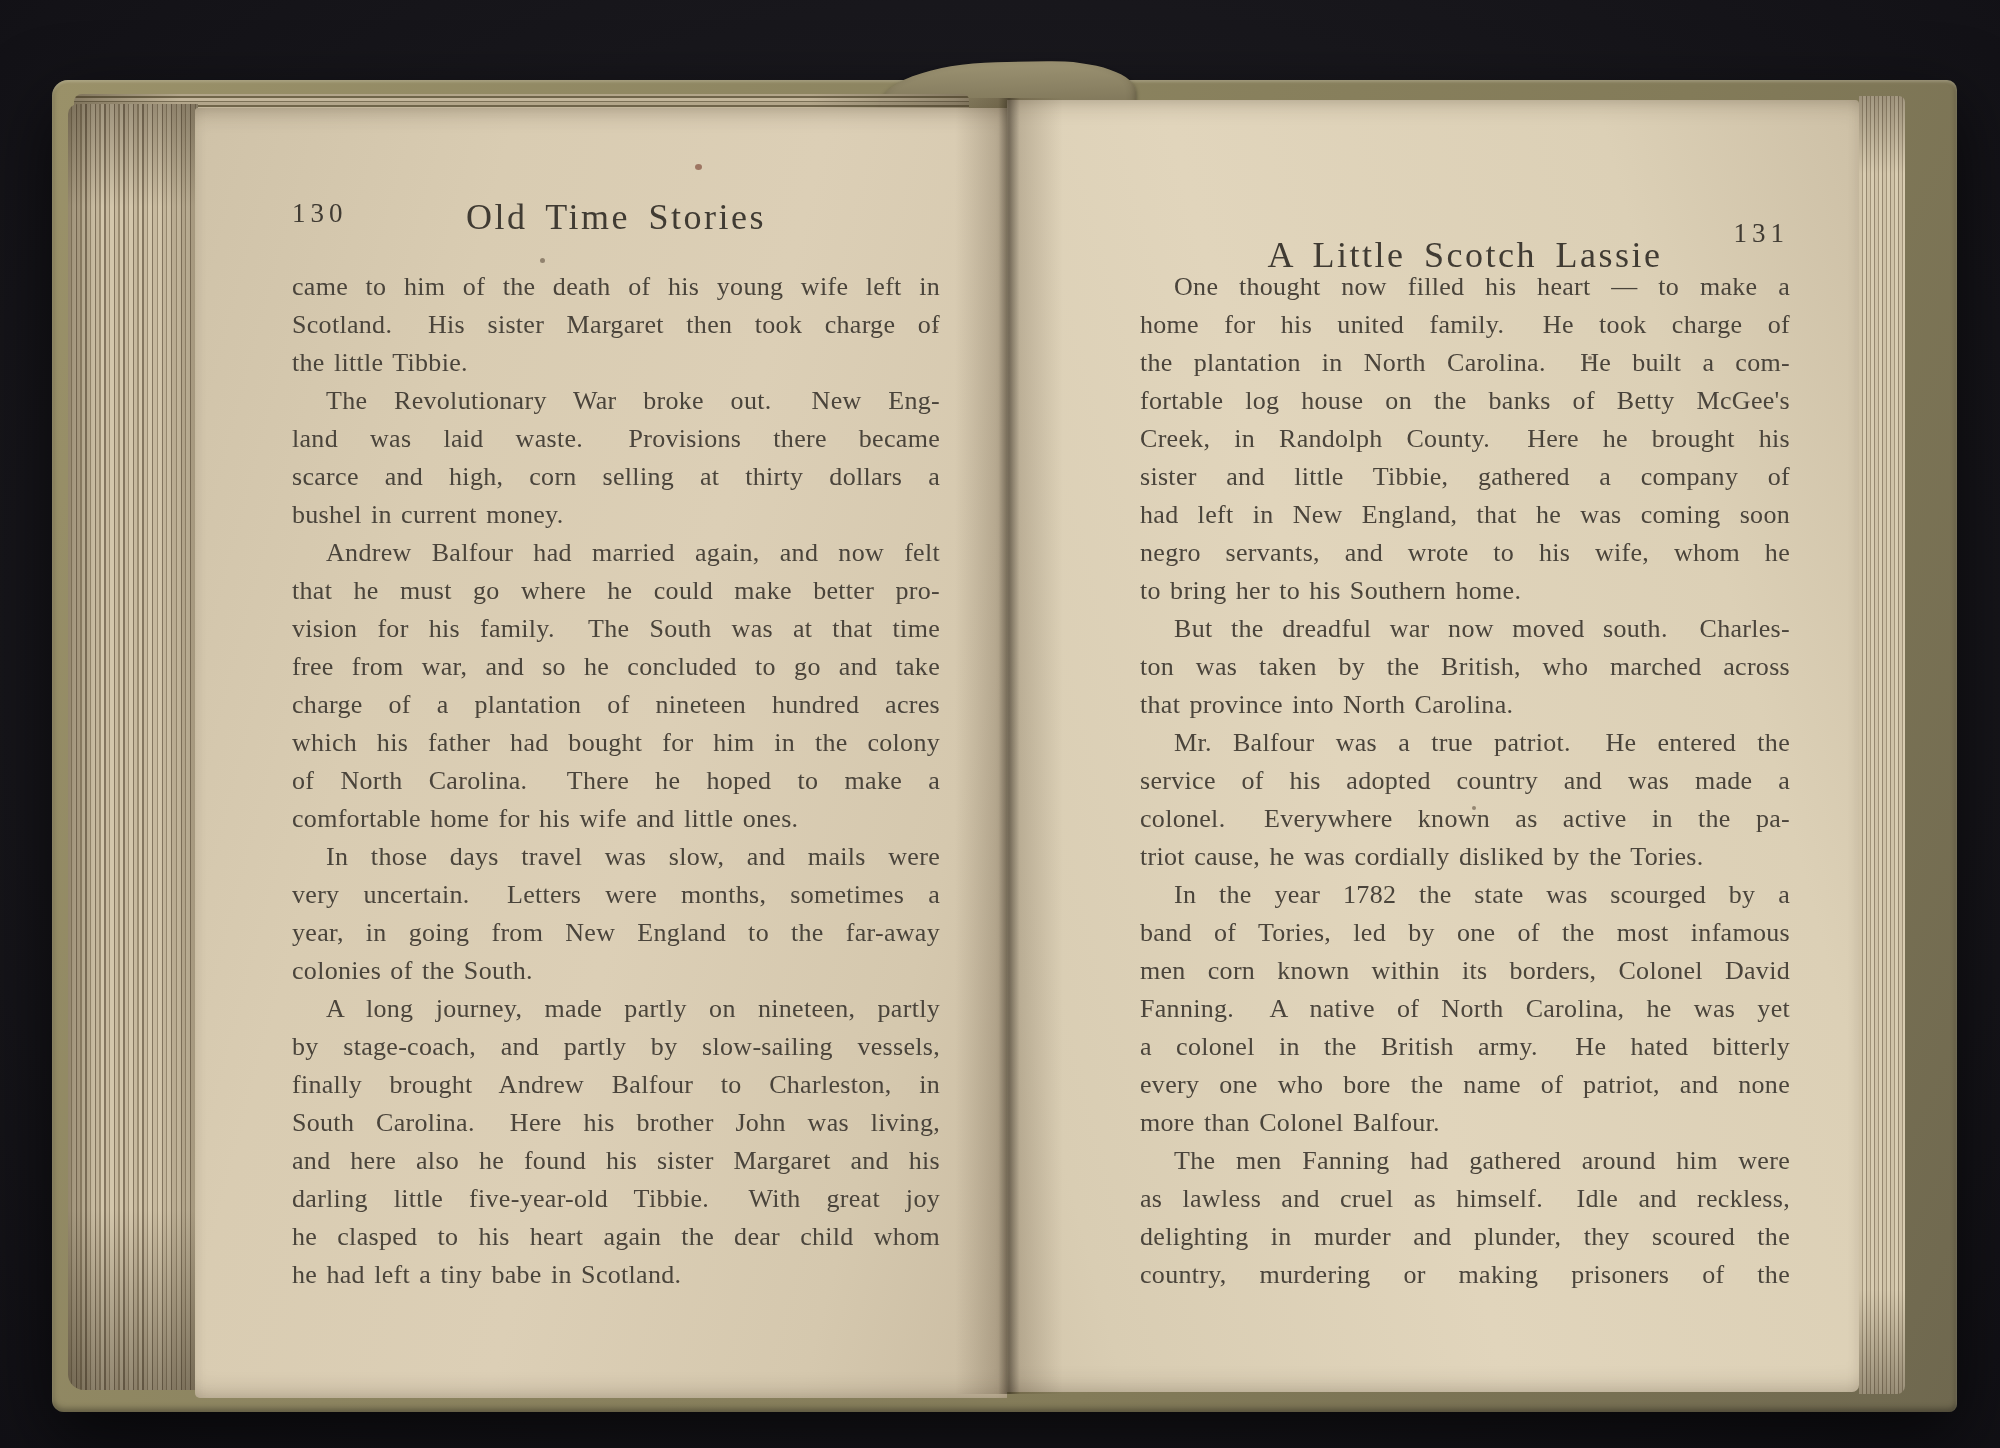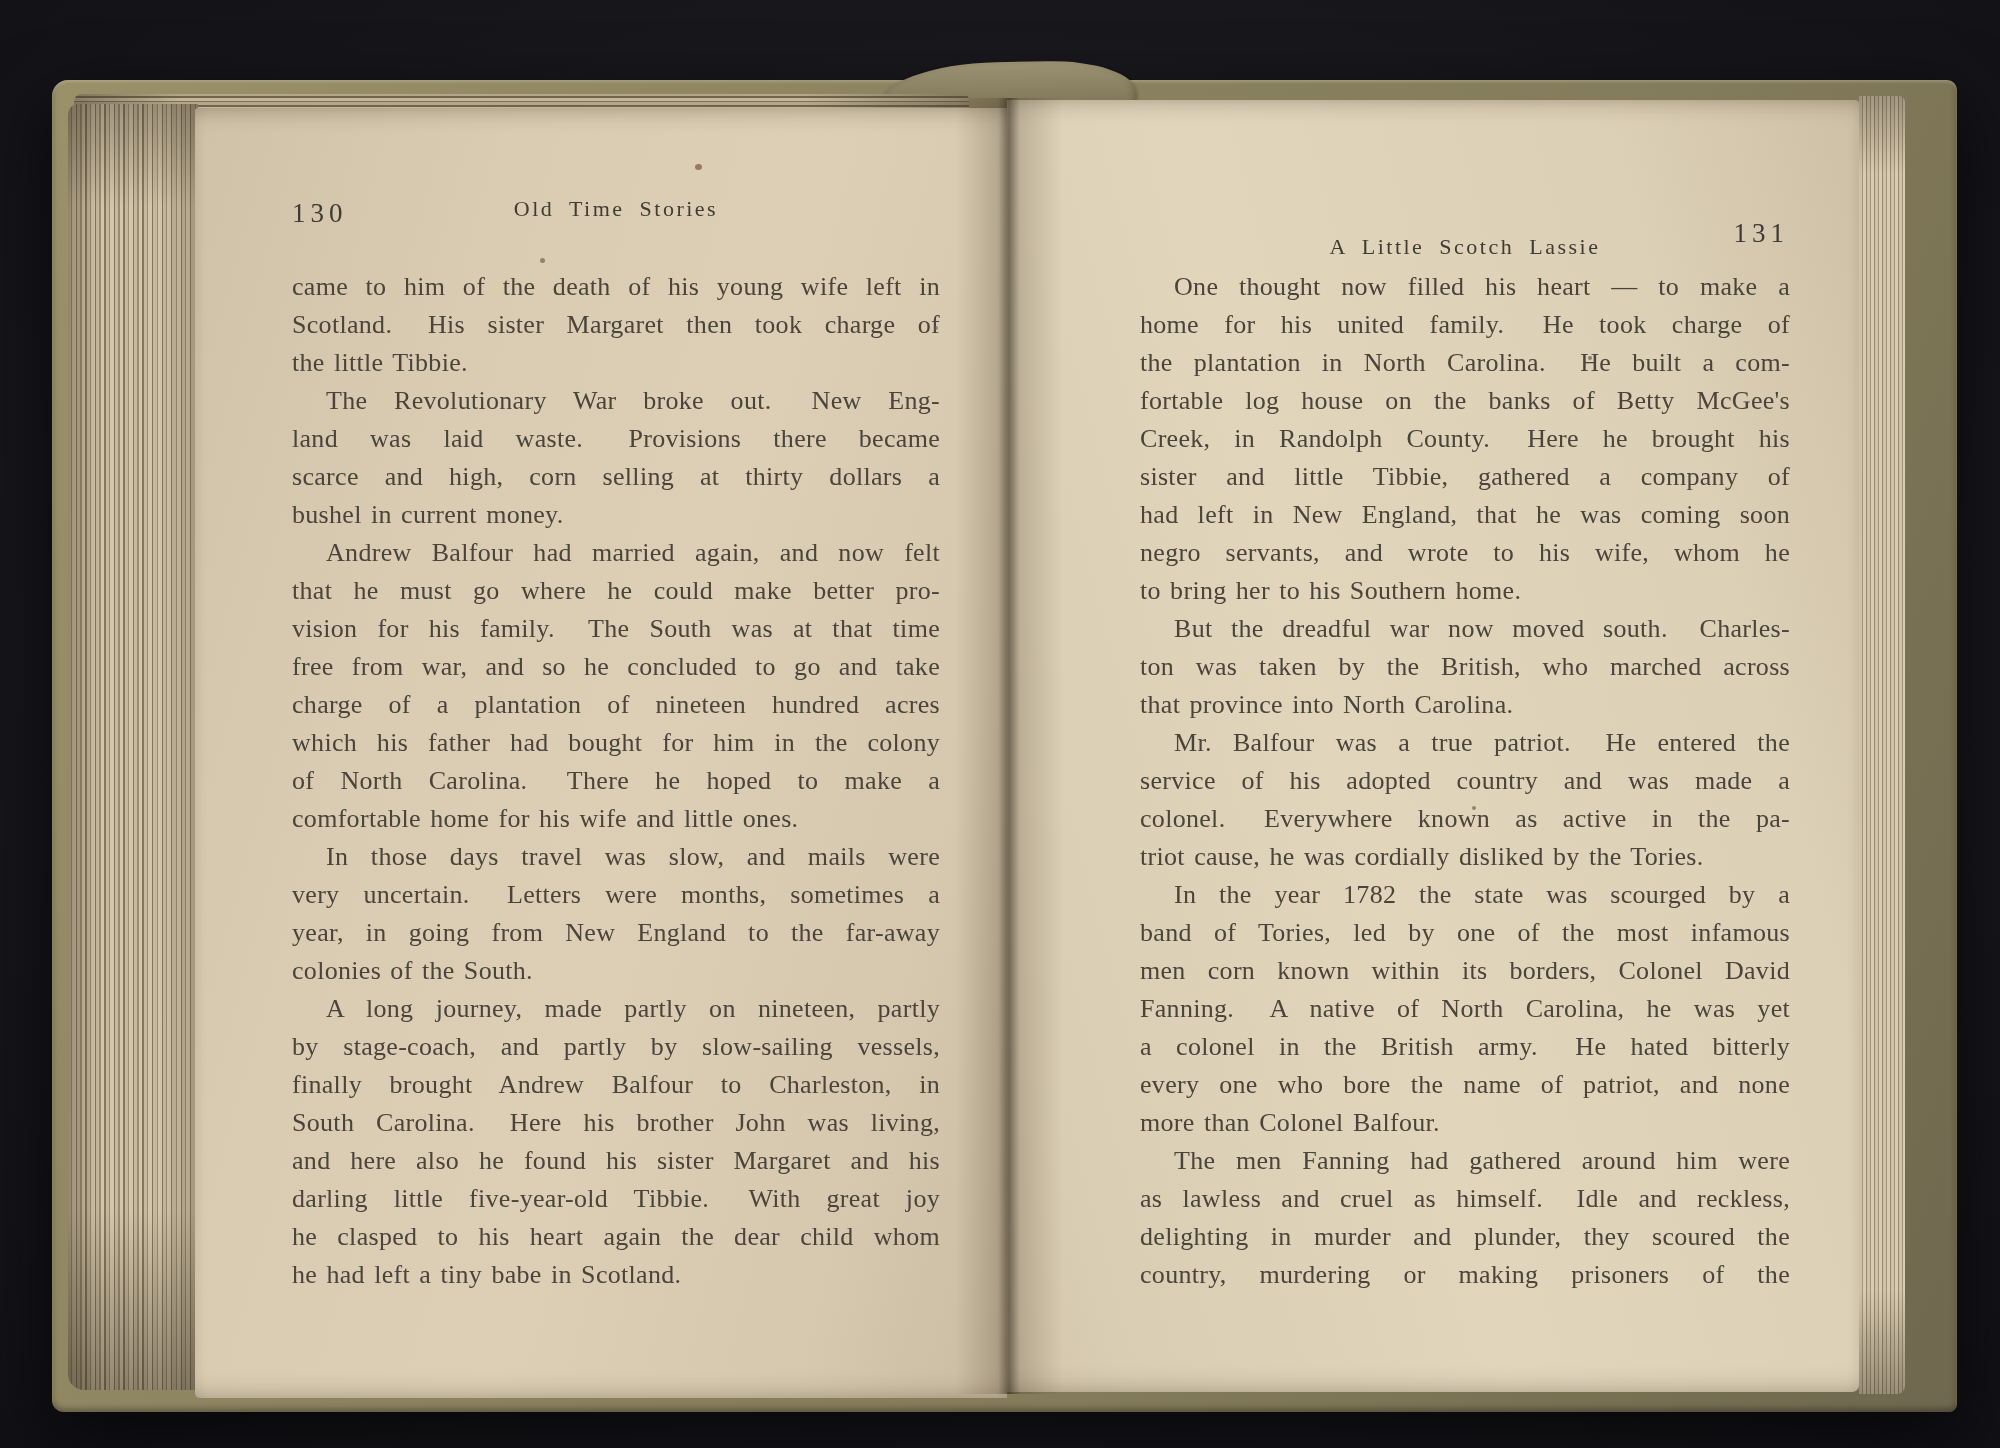--- a/index.html
+++ b/index.html
@@ -64,21 +64,21 @@
     border-radius:0 6px 8px 0;
   }
   .gutter{
     position:absolute;left:903px;top:18px;width:108px;height:1296px;pointer-events:none;
     background:linear-gradient(90deg, rgba(59,44,24,0) 0%, rgba(59,44,24,.22) 40%, rgba(28,20,9,.52) 50%, rgba(59,44,24,.20) 60%, rgba(59,44,24,0) 100%);
   }
   .folio{
     position:absolute;font-size:27px;color:#403b33;letter-spacing:5px;
   }
   .running{
-    position:absolute;font-size:22px;color:#403b33;letter-spacing:2.5px;word-spacing:7px;text-align:center;
+    position:absolute;font-size:36px;color:#403b33;letter-spacing:2.5px;word-spacing:7px;text-align:center;
   }
   .body-block{position:absolute;color:#4a443b;}
   .para{margin:0;}
   .line{
     height:38px;line-height:38px;font-size:26px;letter-spacing:.3px;word-spacing:2.5px;
     text-align:justify;text-align-last:justify;overflow:hidden;white-space:normal;
   }
   .line.endline{text-align:center;text-align-last:left;}
   .para.indent .line:first-child{text-indent:34px;}
   .speck{position:absolute;border-radius:50%;opacity:.65;}

